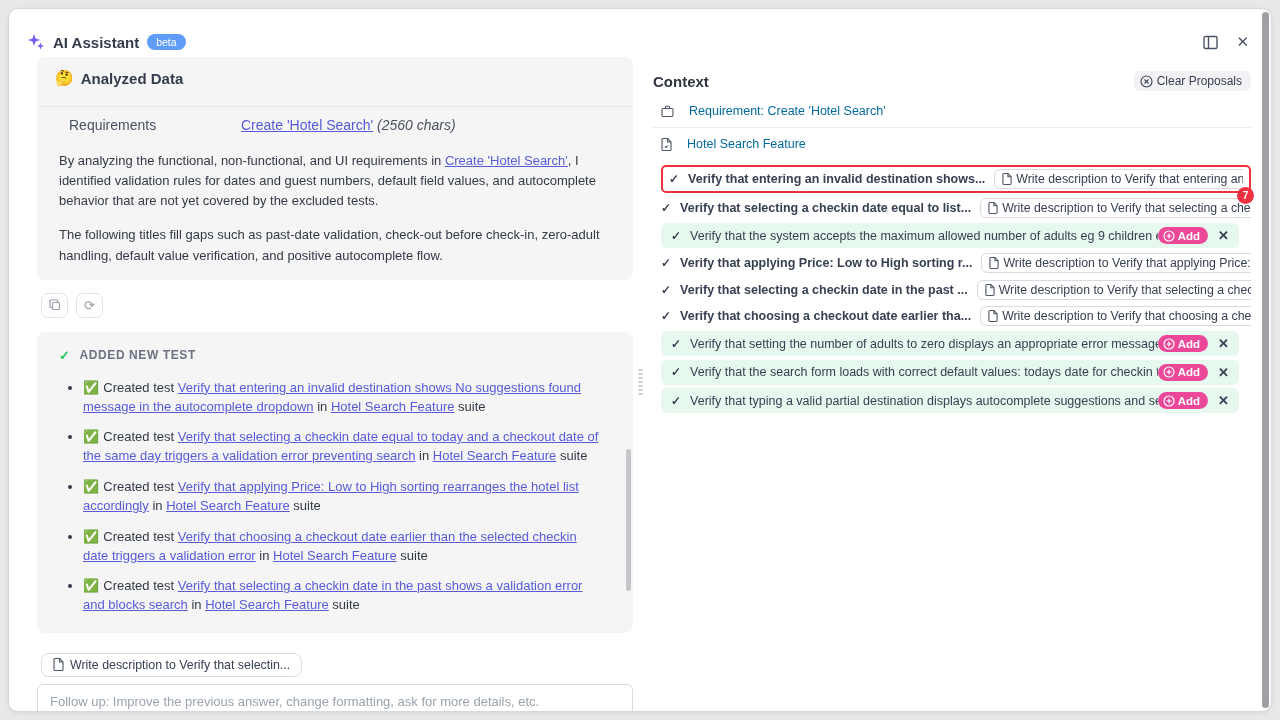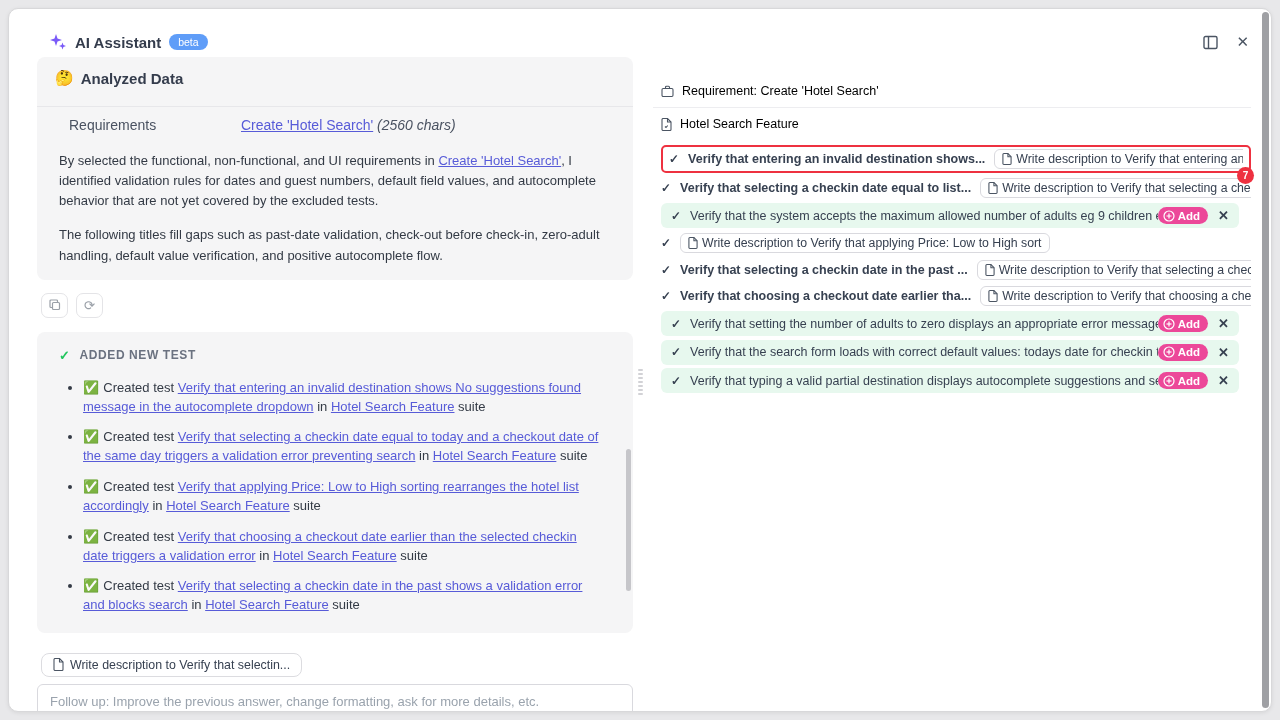--- a/index.html
+++ b/index.html
@@ -3,21 +3,21 @@
 <meta charset="utf-8">
 <style>
   * { margin:0; padding:0; box-sizing:border-box; }
   html,body { width:1280px; height:720px; font-family:"Liberation Sans", sans-serif; }
   body { background:#e8e8ea; position:relative; overflow:hidden; }
 
   .card { position:absolute; inset:8px; background:#fff; border:1px solid #d8d8da;
           border-radius:10px; box-shadow:0 1px 4px rgba(0,0,0,.08); overflow:hidden; }
 
   
-  .card-header { position:absolute; top:24px; left:40px; right:22px; display:flex;
+  .card-header { position:absolute; top:24px; left:18px; right:22px; display:flex;
                  justify-content:space-between; align-items:center; }
   .hdr-left { display:flex; align-items:center; gap:8px; }
   .hdr-title { font-size:15px; font-weight:700; color:#343c4c; }
   .beta { background:#5f9df8; color:#fff; font-size:10.5px; padding:2px 9px;
           border-radius:999px; }
   .hdr-right { display:flex; align-items:center; gap:18px; color:#4b5563; }
   .icon-btn-plain { background:none; border:none; cursor:pointer; color:#4b5563;
                     display:flex; align-items:center; font-size:15px; }
 
   
@@ -59,21 +59,21 @@
   .ta-wrap textarea::placeholder { color:#9aa3ad; }
   .ta-grip { position:absolute; right:3px; bottom:5px; }
 
   
   .right-pane { position:absolute; left:644px; top:62px; width:598px; overflow:visible; }
   .ctx-head { display:flex; justify-content:space-between; align-items:center; }
   .ctx-title { font-size:15px; font-weight:700; color:#2f3640; }
   .btn-clear { display:inline-flex; align-items:center; gap:4px; background:#f2f2f4;
           border:none; border-radius:6px; padding:3px 9px 3px 6px; font-size:12px;
           color:#374151; cursor:pointer; }
-  .ctx-item { display:flex; align-items:center; gap:8px; font-size:12.5px; color:#000000;
+  .ctx-item { display:flex; align-items:center; gap:15px; font-size:12.5px; color:#0369a1;
           padding:9px 0 9px 8px; cursor:pointer; }
   .ctx-sep { border:none; border-top:1px solid #ededf0; margin:0; }
   .ctx-list { margin-top:5px; padding-left:8px; }
 
   .crow { display:flex; align-items:center; height:23px; margin:3.5px 0; position:relative; }
   .crow-check { font-weight:700; color:#374151; font-size:12px; margin-right:9px; flex:0 0 auto; }
   .crow-main { display:flex; align-items:center; gap:9px; overflow:hidden; flex:1;
                white-space:nowrap; }
   .crow-title { font-size:12.5px; color:#374151; flex:0 0 auto; }
   .chip-row .crow-title { font-weight:700; }
@@ -141,21 +141,21 @@
         <span class="emoji">🤔</span>
         <span>Analyzed Data</span>
       </div>
       <div class="req-row">
         <span class="req-label">Requirements</span>
         <span class="req-value">
           <a class="lnk">Create 'Hotel Search'</a>
           <span>(2560 chars)</span>
         </span>
       </div>
-      <p><span>By selected the functional, non-functional, and UI requirements in </span><a class="lnk">Create 'Hotel Search'</a><span>, I identified validation rules for dates and guest numbers, default field values, and autocomplete behavior that are not yet covered by the excluded tests.</span></p>
+      <p><span>By analyzing the functional, non-functional, and UI requirements in </span><a class="lnk">Create 'Hotel Search'</a><span>, I identified validation rules for dates and guest numbers, default field values, and autocomplete behavior that are not yet covered by the excluded tests.</span></p>
       <p>The following titles fill gaps such as past-date validation, check-out before check-in, zero-adult handling, default value verification, and positive autocomplete flow.</p>
     </div>
 
     <div class="tool-row">
       <button class="tool-btn">
         <span>
           <svg width="12" height="12" viewBox="0 0 12 12" fill="none" stroke="#9aa0a8" stroke-width="1.2">
             <rect x="3.5" y="3.5" width="7" height="7" rx="1"></rect>
             <path d="M8.5 3.5 V2 a1 1 0 0 0 -1 -1 H2 a1 1 0 0 0 -1 1 v5.5 a1 1 0 0 0 1 1 h1.5"></path>
           </svg>
@@ -232,20 +232,33 @@
           <line x1="2" y1="8" x2="8" y2="2"></line>
             <line x1="5.5" y1="8" x2="8" y2="5.5"></line>
         </svg>
       </span>
     </div>
 
     
   </div>
 
   <div class="right-pane">
+    <div class="ctx-head">
+      <span class="ctx-title">Context</span>
+      <button class="btn-clear">
+        <span>
+          <svg width="13" height="13" viewBox="0 0 13 13" fill="none" stroke="#374151" stroke-width="1.1">
+            <circle cx="6.5" cy="6.5" r="5.5"></circle>
+            <line x1="4.5" y1="4.5" x2="8.5" y2="8.5"></line>
+              <line x1="8.5" y1="4.5" x2="4.5" y2="8.5"></line>
+          </svg>
+        </span>
+        <span>Clear Proposals</span>
+      </button>
+    </div>
 
     <div class="ctx-item" style="margin-top:4px">
       <span>
         <svg width="13" height="13" viewBox="0 0 13 13" fill="none" stroke="#4b5563" stroke-width="1.1">
           <rect x="1" y="3.5" width="11" height="8" rx="1.2"></rect>
           <path d="M4.5 3.5 V2.2 a1 1 0 0 1 1 -1 h2 a1 1 0 0 1 1 1 V3.5"></path>
         </svg>
       </span>
       <span>Requirement: Create 'Hotel Search'</span>
     </div>
@@ -309,20 +322,21 @@
                 <line x1="3.5" y1="6" x2="8.5" y2="6"></line>
         </svg>
       </span>
       <span class="add-label">Add</span>
     </span>
     <span class="crow-close">✕</span>
   </div>
         <div class="crow chip-row">
     <span class="crow-check">✓</span>
     <div class="crow-main">
+      <span class="crow-title">Verify that applying Price: Low to High sorting r...</span>
       <span class="crow-chip">
         <span>
           <svg width="10" height="12" viewBox="0 0 11 13" fill="none" stroke="#4b5563" stroke-width="1.2">
             <path d="M1 1.5 a1 1 0 0 1 1 -1 h4.5 L10 4 v7.5 a1 1 0 0 1 -1 1 H2 a1 1 0 0 1 -1 -1 Z"></path>
             <path d="M6.5 .5 V4 H10"></path>
           </svg>
         </span>
         <span class="chip-text">Write description to Verify that applying Price: Low to High sort</span>
       </span>
     </div>

